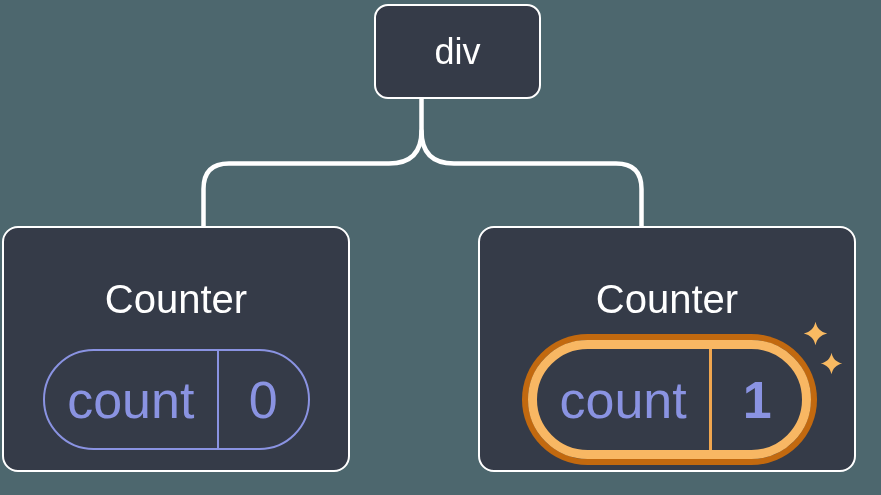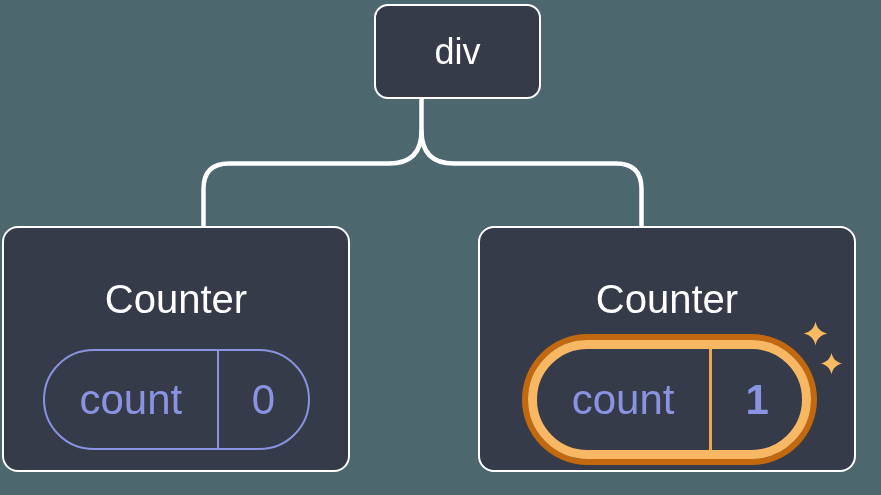--- a/index.html
+++ b/index.html
@@ -90,21 +90,21 @@
     left: 48px; top: 112px;
     width: 283px; height: 119px;
     border: 9px solid var(--highlight-orange-inner);
     box-shadow: 0 0 0 6px var(--highlight-orange-outer);
   }
   .pill-cell {
     display: flex;
     align-items: center;
     justify-content: center;
     color: var(--accent-purple);
-    font-size: 42px;
+    font-size: 52px;
     text-align: right;
   }
   .pill-cell.key { flex: 1.92; }
   .pill-cell.value { flex: 1; }
   .pill.plain .pill-cell.key { border-right: 2px solid var(--accent-purple); }
   .pill.highlighted .pill-cell.key { border-right: 3px solid var(--highlight-divider); }
   .pill.highlighted .pill-cell.value { font-weight: bold; }
   .sparkle {
     position: absolute;
     z-index: 3;

